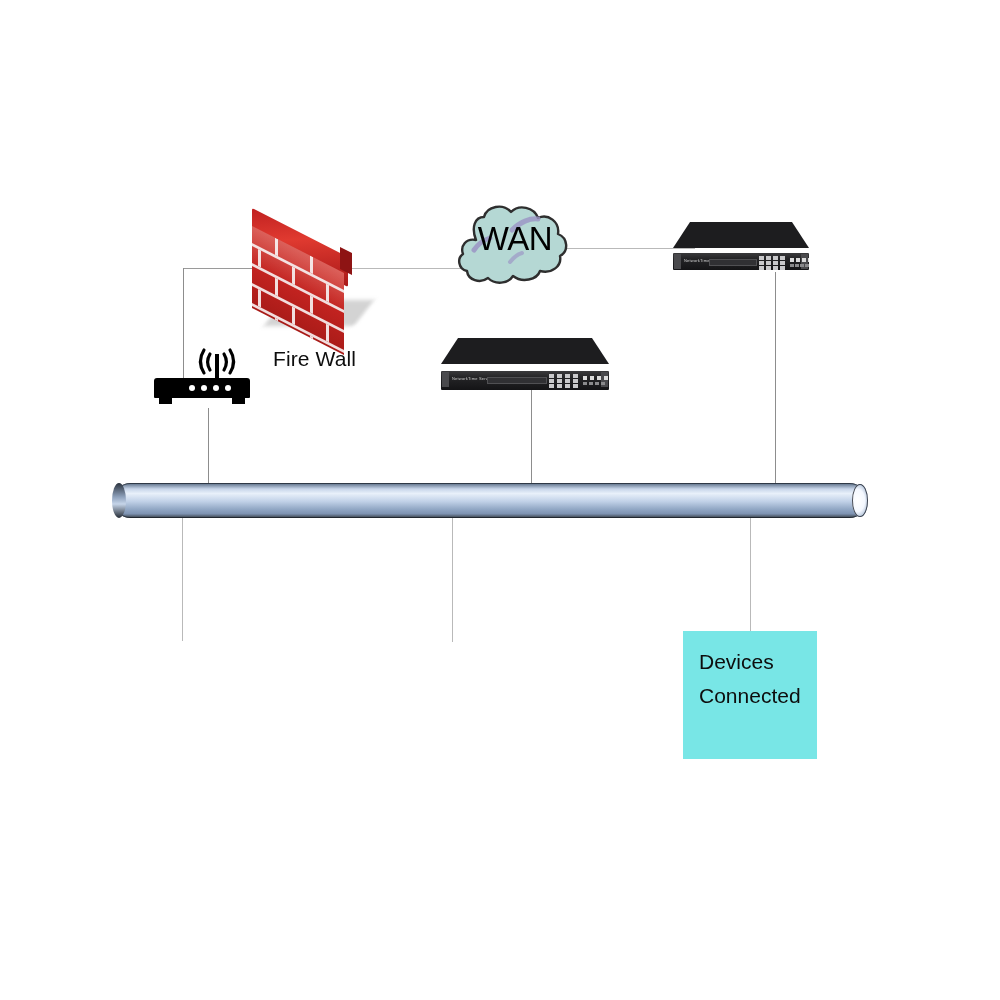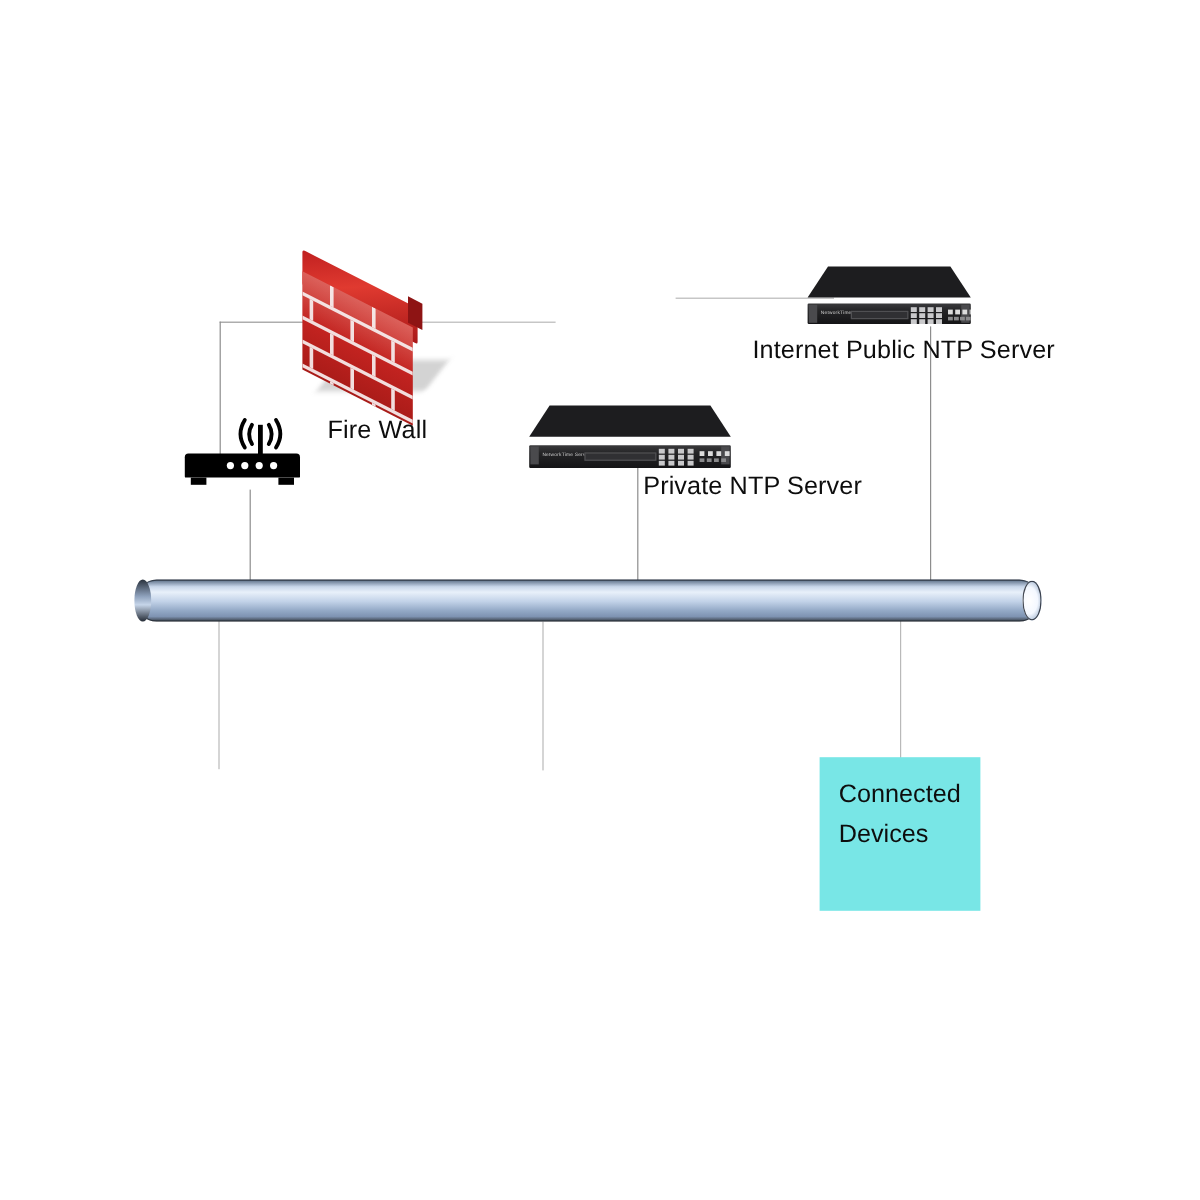--- a/index.html
+++ b/index.html
@@ -364,20 +364,32 @@
       <div class="mortar-v" style="left:6px;  top:60px;"></div>
       <div class="mortar-v" style="left:40px; top:60px;"></div>
       <div class="mortar-v" style="left:74px; top:60px;"></div>
       <div class="mortar-v" style="left:23px; top:80px;"></div>
       <div class="mortar-v" style="left:58px; top:80px;"></div>
     </div>
     <div class="fw-gloss"></div>
   </div>
   <div class="label" style="left:273px; top:347px;">Fire Wall</div>
 
+  <div class="abs" id="wancloud" style="left:450px; top:200px;">
+    <svg width="130" height="86" viewBox="0 0 130 86" style="position:absolute; left:0; top:0;">
+      <path d="M26,40 C16,38 10,46 13,54 C7,58 8,69 17,71 C18,80 30,84 38,78
+               C45,85 58,84 63,76 C72,83 87,80 90,71 C102,74 112,66 110,56
+               C119,51 118,38 108,34 C110,22 98,13 88,18 C84,7 69,4 61,12
+               C53,3 37,6 34,17 C25,17 21,27 26,40 Z" fill="#b5d8d4" stroke="#2e2e2e" stroke-width="2.4" stroke-linejoin="round"></path>
+      <path d="M24,50 C28,44 34,40 40,38" stroke="#9b94c4" stroke-width="5" stroke-linecap="round" fill="none" opacity="0.85"></path>
+      <path d="M62,30 C70,22 80,18 88,19" stroke="#9b94c4" stroke-width="5" stroke-linecap="round" fill="none" opacity="0.8"></path>
+      <path d="M60,62 C64,57 68,54 72,53" stroke="#9b94c4" stroke-width="4" stroke-linecap="round" fill="none" opacity="0.65"></path>
+    </svg>
+    <div class="wan-text">WAN</div>
+  </div>
 
   <div class="server" id="srv-public" style="left:673px; top:222px; width:136px; height:48px;">
     <div class="srv-top"></div>
     <div class="srv-face">
       <div class="ear l"></div>
       <div class="ear r"></div>
       <div class="brandtxt">NetworkTime</div>
       <div class="slot"></div>
       <div class="keypad" style="left:86px;">
         <i style="left:0px;  top:0px;"></i>
@@ -400,21 +412,20 @@
           <i style="left:18px;"></i>
       </div>
       <div class="ports" style="left:117px;">
         <i style="left:0px;"></i>
           <i style="left:5px;"></i>
         <i style="left:10px;"></i>
           <i style="left:15px;"></i>
       </div>
     </div>
   </div>
-  <div class="label" style="left:627px; top:280px;">Internet Public NTP Server</div>
 
   <div class="server" id="srv-private" style="left:441px; top:338px; width:168px; height:52px;">
     <div class="srv-top"></div>
     <div class="srv-face" style="height:19px;">
       <div class="ear l"></div>
       <div class="ear r"></div>
       <div class="brandtxt">NetworkTime Server</div>
       <div class="slot" style="left:46px; width:58px;"></div>
       <div class="keypad" style="left:108px;">
         <i style="left:0px;  top:0px;"></i>
@@ -437,21 +448,20 @@
           <i style="left:21px;"></i>
       </div>
       <div class="ports" style="left:142px;">
         <i style="left:0px;"></i>
           <i style="left:6px;"></i>
         <i style="left:12px;"></i>
           <i style="left:18px;"></i>
       </div>
     </div>
   </div>
-  <div class="label" style="left:536px; top:394px;">Private NTP Server</div>
 
   <div class="abs" id="router" style="left:148px; top:340px;">
     <svg width="108" height="44" viewBox="0 0 108 44" style="position:absolute;left:0;top:0;">
       <path d="M62,30 C59,25 59,19 62,14" stroke="#000" stroke-width="3.2" fill="none" stroke-linecap="round"></path>
       <path d="M56,33 C51,25 51,18 56,10" stroke="#000" stroke-width="3.2" fill="none" stroke-linecap="round"></path>
       <path d="M76,30 C79,25 79,19 76,14" stroke="#000" stroke-width="3.2" fill="none" stroke-linecap="round"></path>
       <path d="M82,33 C87,25 87,18 82,10" stroke="#000" stroke-width="3.2" fill="none" stroke-linecap="round"></path>
     </svg>
     <div class="antenna"></div>
     <div class="body"></div>
@@ -464,17 +474,17 @@
   </div>
 
   <div id="backbone" style="left:113px; top:483px; width:754px; height:35px;">
     <div class="cap-left"></div>
     <div class="cap-right"></div>
   </div>
 
 
 
   <div id="ncdbox" style="left:683px; top:631px; width:134px; height:128px;">
+    <div class="ncd-line">Devices</div>
     <div class="ncd-line">Connected</div>
-    <div class="ncd-line">Devices</div>
   </div>
 
 </div>
 
 </body></html>

